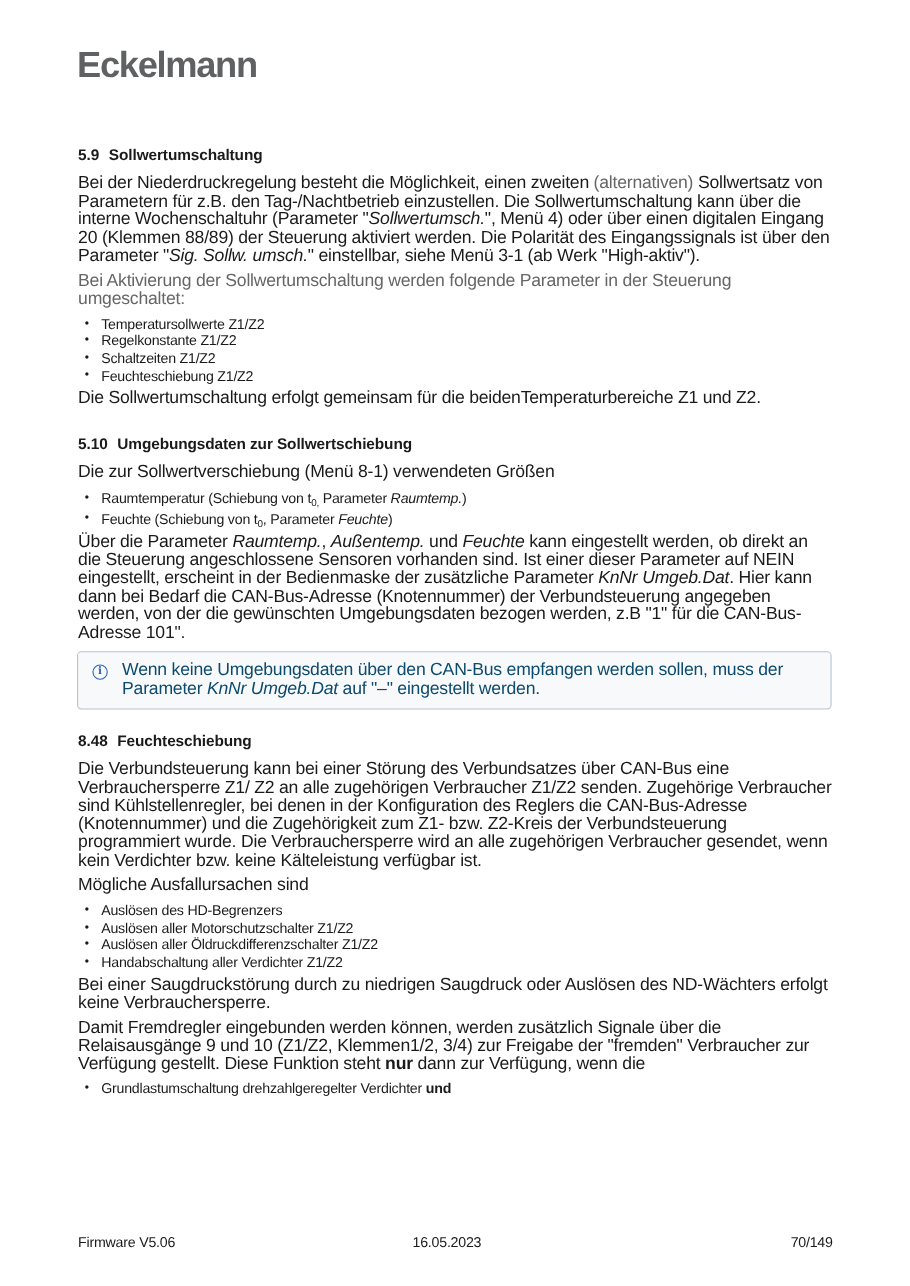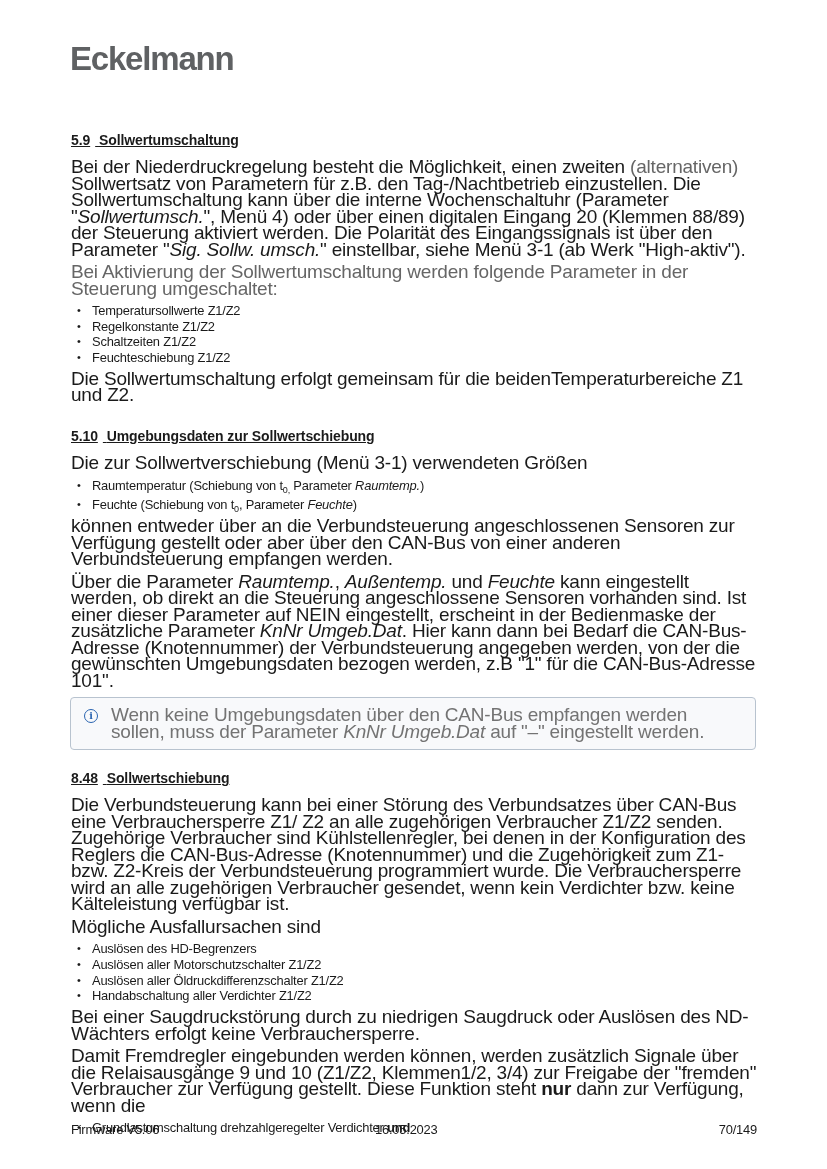--- a/index.html
+++ b/index.html
@@ -9,25 +9,24 @@
     }
     .logo {
       position: absolute; left: 70px; top: 40px;
       font-family: "Liberation Sans", sans-serif; font-weight: bold;
       font-size: 33px; letter-spacing: -1.2px; color: #5f6163; text-align: right;
     }
     .content { position: absolute; left: 71px; top: 132px; width: 686px; }
     h2 {
       font-size: 14px; font-weight: bold; margin: 0 0 11px 0; color: #1a1a1a;
       letter-spacing: -0.1px;
-      text-decoration: underline;
     }
     h2 .num { margin-right: 5px; }
     p {
-      margin: 0 0 6px 0; font-size: 19px; line-height: 16.5px;
+      margin: 0 0 6px 0; font-size: 16px; line-height: 16.5px;
       letter-spacing: -0.2px;
     }
     p.grey, span.grey { color: #666; }
     ul { list-style: none; margin: 0 0 5px 0; padding: 0 0 0 6px; }
     ul li {
       font-size: 12.9px; line-height: 15.7px; letter-spacing: -0.2px;
       position: relative; padding-left: 15px;
     }
     ul li::before {
       content: "•"; position: absolute; left: 0; top: 0; font-size: 11px;
@@ -39,21 +38,21 @@
       border: 1px solid #b8c3cf; border-radius: 4px; background: #f8f9fb;
       padding: 9px 10px 9px 40px; position: relative; margin: 8px 0 20px -1px;
       width: 634px;
     }
     .note .icon {
       position: absolute; left: 13px; top: 11px; width: 12px; height: 12px;
       border: 1.6px solid #2a64b0; border-radius: 50%;
       color: #2a64b0; font-size: 9.5px; font-weight: bold; line-height: 12px;
       text-align: center; font-family: "DejaVu Serif", serif;
     }
-    .note p { margin: 0; color: #737373; }
+    .note p { margin: 0; color: #0c4a6e; }
     .footer {
       position: absolute; top: 1122px; left: 71px; width: 686px; font-size: 12.9px;
       letter-spacing: -0.2px;
     }
     .footer .left { position: absolute; left: 0; text-align: right; }
     .footer .center { position: absolute; left: 304px; }
     .footer .right { position: absolute; right: 0; }
   </style>
 </head>
 <body>
@@ -69,34 +68,33 @@
     <li>Temperatursollwerte Z1/Z2</li>
     <li>Regelkonstante Z1/Z2</li>
     <li>Schaltzeiten Z1/Z2</li>
     <li>Feuchteschiebung Z1/Z2</li>
   </ul>
   <p>Die Sollwertumschaltung erfolgt gemeinsam für die beidenTemperaturbereiche Z1 und Z2.</p>
 
   <div class="section-gap"></div>
 
   <h2><span class="num">5.10</span> <span>Umgebungsdaten zur Sollwertschiebung</span></h2>
-  <p>Die zur Sollwertverschiebung (Menü 3-1) verwendeten Größen</p>
+  <p>Die zur Sollwertverschiebung (Menü 8-1) verwendeten Größen</p>
   <ul class="spaced">
     <li><span>Raumtemperatur (Schiebung von t</span><sub>0,</sub><span> Parameter </span><i>Raumtemp.</i><span>)</span></li>
     <li><span>Feuchte (Schiebung von t</span><sub>0</sub><span>, Parameter </span><i>Feuchte</i><span>)</span></li>
   </ul>
-  <p>können entweder über an die Verbundsteuerung angeschlossenen Sensoren zur Verfügung gestellt oder aber über den CAN-Bus von einer anderen Verbundsteuerung empfangen werden.</p>
   <p><span>Über die Parameter </span><i>Raumtemp.</i><span>, </span><i>Außentemp.</i><span> und </span><i>Feuchte</i><span> kann eingestellt werden, ob direkt an die Steuerung angeschlossene Sensoren vorhanden sind. Ist einer dieser Parameter auf NEIN eingestellt, erscheint in der Bedienmaske der zusätzliche Parameter </span><i>KnNr Umgeb.Dat</i><span>. Hier kann dann bei Bedarf die CAN-Bus-Adresse (Knotennummer) der Verbundsteuerung angegeben werden, von der die gewünschten Umgebungsdaten bezogen werden, z.B "1" für die CAN-Bus-Adresse 101".</span></p>
 
   <div class="note">
     <span class="icon">i</span>
     <p><span>Wenn keine Umgebungsdaten über den CAN-Bus empfangen werden sollen, muss der Parameter </span><i>KnNr Umgeb.Dat</i><span> auf "–" eingestellt werden.</span></p>
   </div>
 
-  <h2><span class="num">8.48</span> <span>Sollwertschiebung</span></h2>
+  <h2><span class="num">8.48</span> <span>Feuchteschiebung</span></h2>
   <p>Die Verbundsteuerung kann bei einer Störung des Verbundsatzes über CAN-Bus eine Verbrauchersperre Z1/ Z2 an alle zugehörigen Verbraucher Z1/Z2 senden. Zugehörige Verbraucher sind Kühlstellenregler, bei denen in der Konfiguration des Reglers die CAN-Bus-Adresse (Knotennummer) und die Zugehörigkeit zum Z1- bzw. Z2-Kreis der Verbundsteuerung programmiert wurde. Die Verbrauchersperre wird an alle zugehörigen Verbraucher gesendet, wenn kein Verdichter bzw. keine Kälteleistung verfügbar ist.</p>
   <p>Mögliche Ausfallursachen sind</p>
   <ul>
     <li>Auslösen des HD-Begrenzers</li>
     <li>Auslösen aller Motorschutzschalter Z1/Z2</li>
     <li>Auslösen aller Öldruckdifferenzschalter Z1/Z2</li>
     <li>Handabschaltung aller Verdichter Z1/Z2</li>
   </ul>
   <p>Bei einer Saugdruckstörung durch zu niedrigen Saugdruck oder Auslösen des ND-Wächters erfolgt keine Verbrauchersperre.</p>
   <p><span>Damit Fremdregler eingebunden werden können, werden zusätzlich Signale über die Relaisausgänge 9 und 10 (Z1/Z2, Klemmen1/2, 3/4) zur Freigabe der "fremden" Verbraucher zur Verfügung gestellt. Diese Funktion steht </span><b>nur</b><span> dann zur Verfügung, wenn die</span></p>

